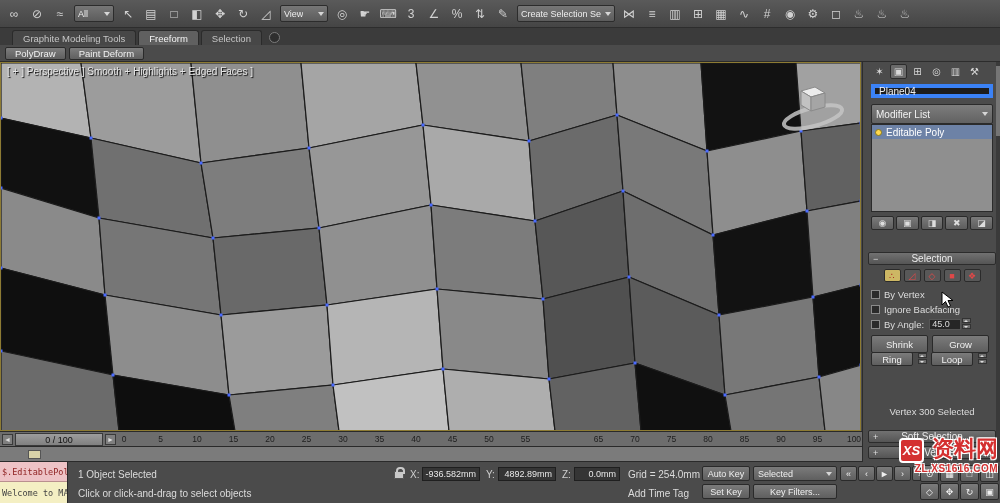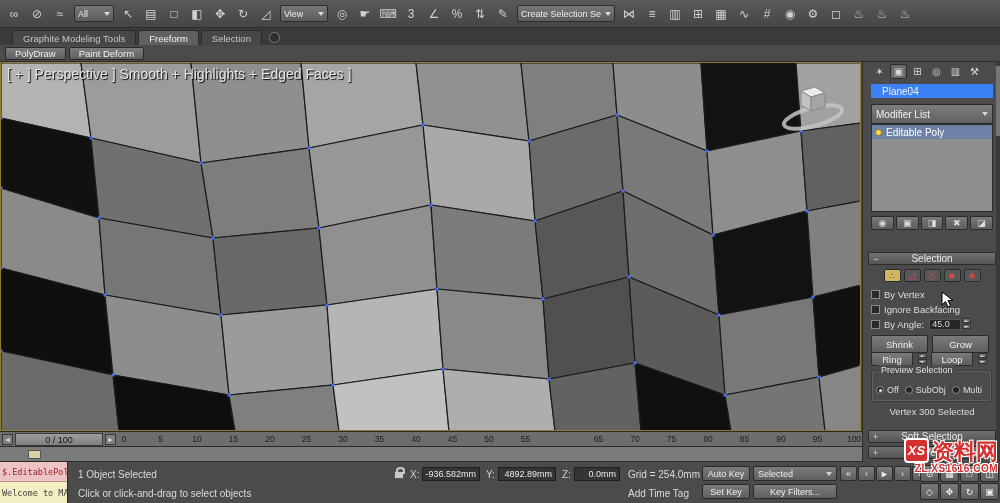--- a/index.html
+++ b/index.html
@@ -18,31 +18,31 @@
   #ribbon-tab-list{display:flex;gap:2px;align-items:flex-end}
   .ribbon-tab{height:15px;padding:0 10px;font-size:9.5px;color:#c6c6c6;background:#474747;border:1px solid #2b2b2b;border-bottom:none;border-radius:3px 3px 0 0;display:flex;align-items:center;white-space:nowrap}
   .ribbon-tab.active{background:#606060;color:#f4f4f4}
   .ribbon-circle{width:11px;height:11px;border-radius:50%;background:#2e2e2e;border:1px solid #7b7b7b;margin:0 0 2px 7px}
   #ribbon-body{position:absolute;left:0;top:45px;width:1000px;height:17px;background:#4b4b4b;border-bottom:1px solid #2c2c2c;display:flex;align-items:center;gap:3px;padding:0 5px}
   .ribbon-btn{height:13px;padding:0 9px;background:linear-gradient(#7d7d7d,#5f5f5f);border:1px solid #2a2a2a;color:#f0f0f0;font-size:9.5px;border-radius:2px;display:flex;align-items:center;white-space:nowrap}
 
   
   #viewport{position:absolute;left:0;top:62px;width:861px;height:369px;background:#454545;border:1px solid #8d7b33}
   #mesh-svg{position:absolute;left:0;top:0;width:100%;height:100%}
-  #viewport-label{position:absolute;left:6px;top:3px;font-size:14px;color:#e6e6e6;text-shadow:1px 1px 1px #000;white-space:nowrap}
+  #viewport-label{position:absolute;left:6px;top:3px;font-size:10px;color:#e6e6e6;text-shadow:1px 1px 1px #000;white-space:nowrap}
   #viewport-gizmo{position:absolute;left:760px;top:18px;width:96px;height:58px}
 
   
   #side-panel{position:absolute;left:862px;top:62px;width:138px;height:400px;background:#4b4b4b;border-left:1px solid #2c2c2c}
   #panel-scrollbar{position:absolute;right:0;top:0;width:4px;height:100%;background:#3a3a3a}
   #panel-scroll-thumb{position:absolute;right:0;top:4px;width:4px;height:70px;background:#757575}
   #panel-tabs{position:absolute;left:8px;top:2px;display:flex;gap:2px}
   .panel-tab{width:17px;height:15px;color:#d8d8d8;font-size:10px;display:flex;align-items:center;justify-content:center;border:1px solid transparent;border-radius:2px}
   .panel-tab.active{background:#6a6a6a;border:1px solid #2c2c2c}
-  #object-name{position:absolute;left:8px;top:22px;width:122px;height:14px;background:#1d1d1d;border:7px solid #3b82f6;color:#efefef;font-size:10px;display:flex;align-items:center;padding:0 4px}
+  #object-name{position:absolute;left:8px;top:22px;width:122px;height:14px;background:#1d1d1d;border:4px solid #3b82f6;color:#efefef;font-size:10px;display:flex;align-items:center;padding:0 4px}
   #modifier-list{position:absolute;left:8px;top:42px;width:122px;height:20px;background:linear-gradient(#7d7d7d,#626262);border:1px solid #2b2b2b;border-radius:2px;color:#f2f2f2;font-size:10px;display:flex;align-items:center;justify-content:space-between;padding:0 4px}
   #modifier-stack{position:absolute;left:8px;top:62px;width:122px;height:88px;background:#8f8f8f;border:1px solid #2b2b2b}
   .stack-row{height:14px;display:flex;align-items:center;font-size:10px;color:#222}
   .stack-row.active{background:#6d82a6;color:#fff}
   .bulb{width:7px;height:7px;border-radius:50%;background:#ffd84d;border:1px solid #8a7a1a;margin:0 4px 0 3px;flex:0 0 auto}
   #stack-tools{position:absolute;left:8px;top:154px;width:122px;display:flex;gap:2px}
   .stack-tool{flex:1;height:14px;background:linear-gradient(#7a7a7a,#5d5d5d);border:1px solid #2a2a2a;color:#ddd;font-size:9px;display:flex;align-items:center;justify-content:center;border-radius:2px}
   .roll-h{position:absolute;left:5px;width:128px;height:13px;background:linear-gradient(#717171,#555);border:1px solid #2c2c2c;border-radius:2px;color:#ebebeb;font-size:10px;display:flex;align-items:center;justify-content:center}
   .roll-h .pm{position:absolute;left:4px;font-size:9px;color:#ddd}
   #selection-rollout-header{top:190px}
@@ -104,21 +104,21 @@
   #set-key{left:702px;top:22px;width:48px;height:15px}
   #selection-set-dd{left:753px;top:4px;width:84px;height:15px;justify-content:space-between;padding:0 4px}
   #key-filters{left:753px;top:22px;width:84px;height:15px}
   #time-controls{position:absolute;left:840px;top:4px;display:flex;gap:1px}
   #nav-controls{position:absolute;left:920px;top:3px;width:80px;display:flex;flex-wrap:wrap;gap:1px}
   .sb-btn.sq{position:static;width:17px;height:15px;flex:0 0 auto}
   #nav-controls .sb-btn.sq{width:19px;height:17px}
 
   
   #watermark{position:absolute;right:2px;top:438px;z-index:99;text-align:right}
-  .wm-top{display:flex;align-items:flex-end;justify-content:flex-end;gap:3px}
+  .wm-top{display:flex;align-items:flex-start;justify-content:flex-end;gap:8px}
   #wm-logo{width:25px;height:25px;background:#d43030;color:#fff;font-weight:bold;font-style:italic;font-size:13px;display:flex;align-items:center;justify-content:center;border-radius:4px;border:2px solid #fff}
   #wm-site{font-size:22px;font-weight:bold;color:#d43030;text-shadow:-1px -1px 0 #fff,1px -1px 0 #fff,-1px 1px 0 #fff,1px 1px 0 #fff;line-height:1}
   #wm-url{font-size:10px;font-weight:bold;color:#d43030;letter-spacing:.5px;text-shadow:-1px -1px 0 #fff,1px -1px 0 #fff,-1px 1px 0 #fff,1px 1px 0 #fff}
   #mouse-cursor{position:absolute;left:941px;top:291px;z-index:120}
 </style>
 </head>
 <body>
 
 <div id="main-toolbar">
     <div class="tb-icon">∞</div>
@@ -344,37 +344,20 @@
       <span class="spin">
         <b class="sp up"></b>
         <b class="sp dn"></b>
       </span>
       <div class="panel-btn w40">Loop</div>
       <span class="spin">
         <b class="sp up"></b>
         <b class="sp dn"></b>
       </span>
     </div>
-  <div id="preview-group">
-    <span id="preview-title">Preview Selection</span>
-    <div id="preview-options">
-        <span class="radio-wrap">
-          <span class="radio sel"></span>
-          <span class="radio-label">Off</span>
-        </span>
-        <span class="radio-wrap">
-          <span class="radio"></span>
-          <span class="radio-label">SubObj</span>
-        </span>
-        <span class="radio-wrap">
-          <span class="radio"></span>
-          <span class="radio-label">Multi</span>
-        </span>
-      </div>
-  </div>
   <div id="selection-status-text">Vertex 300 Selected</div>
   <div id="collapsed-rollouts">
       <div class="roll-h" style="top: 368px;">
         <span class="pm">+</span>
         <span>Soft Selection</span>
       </div>
       <div class="roll-h" style="top: 384px;">
         <span class="pm">+</span>
         <span>Edit Vertices</span>
       </div>

